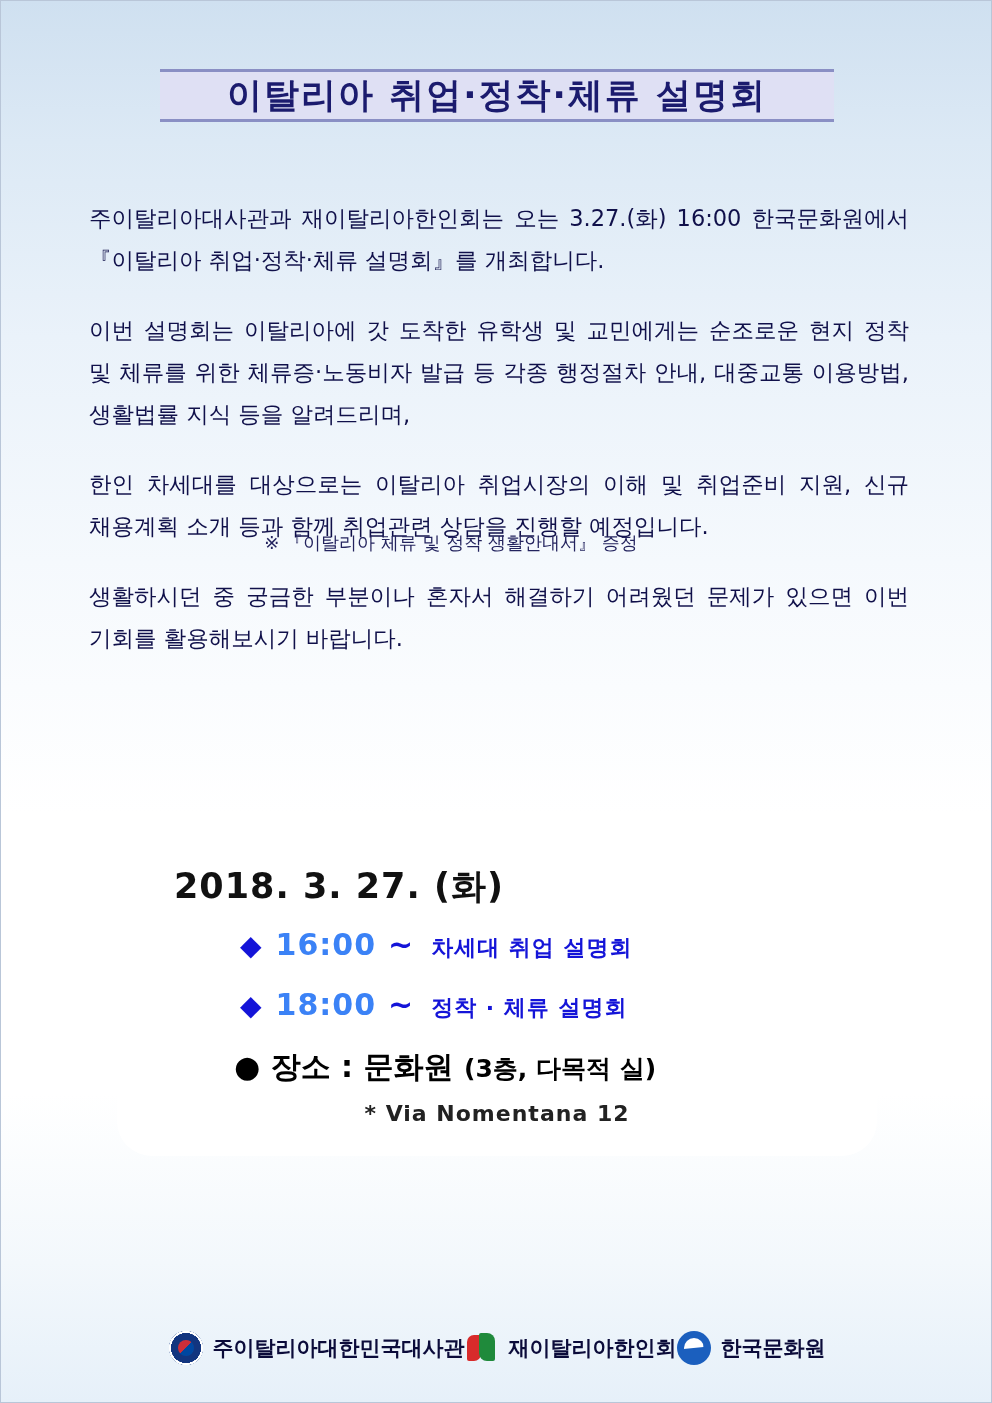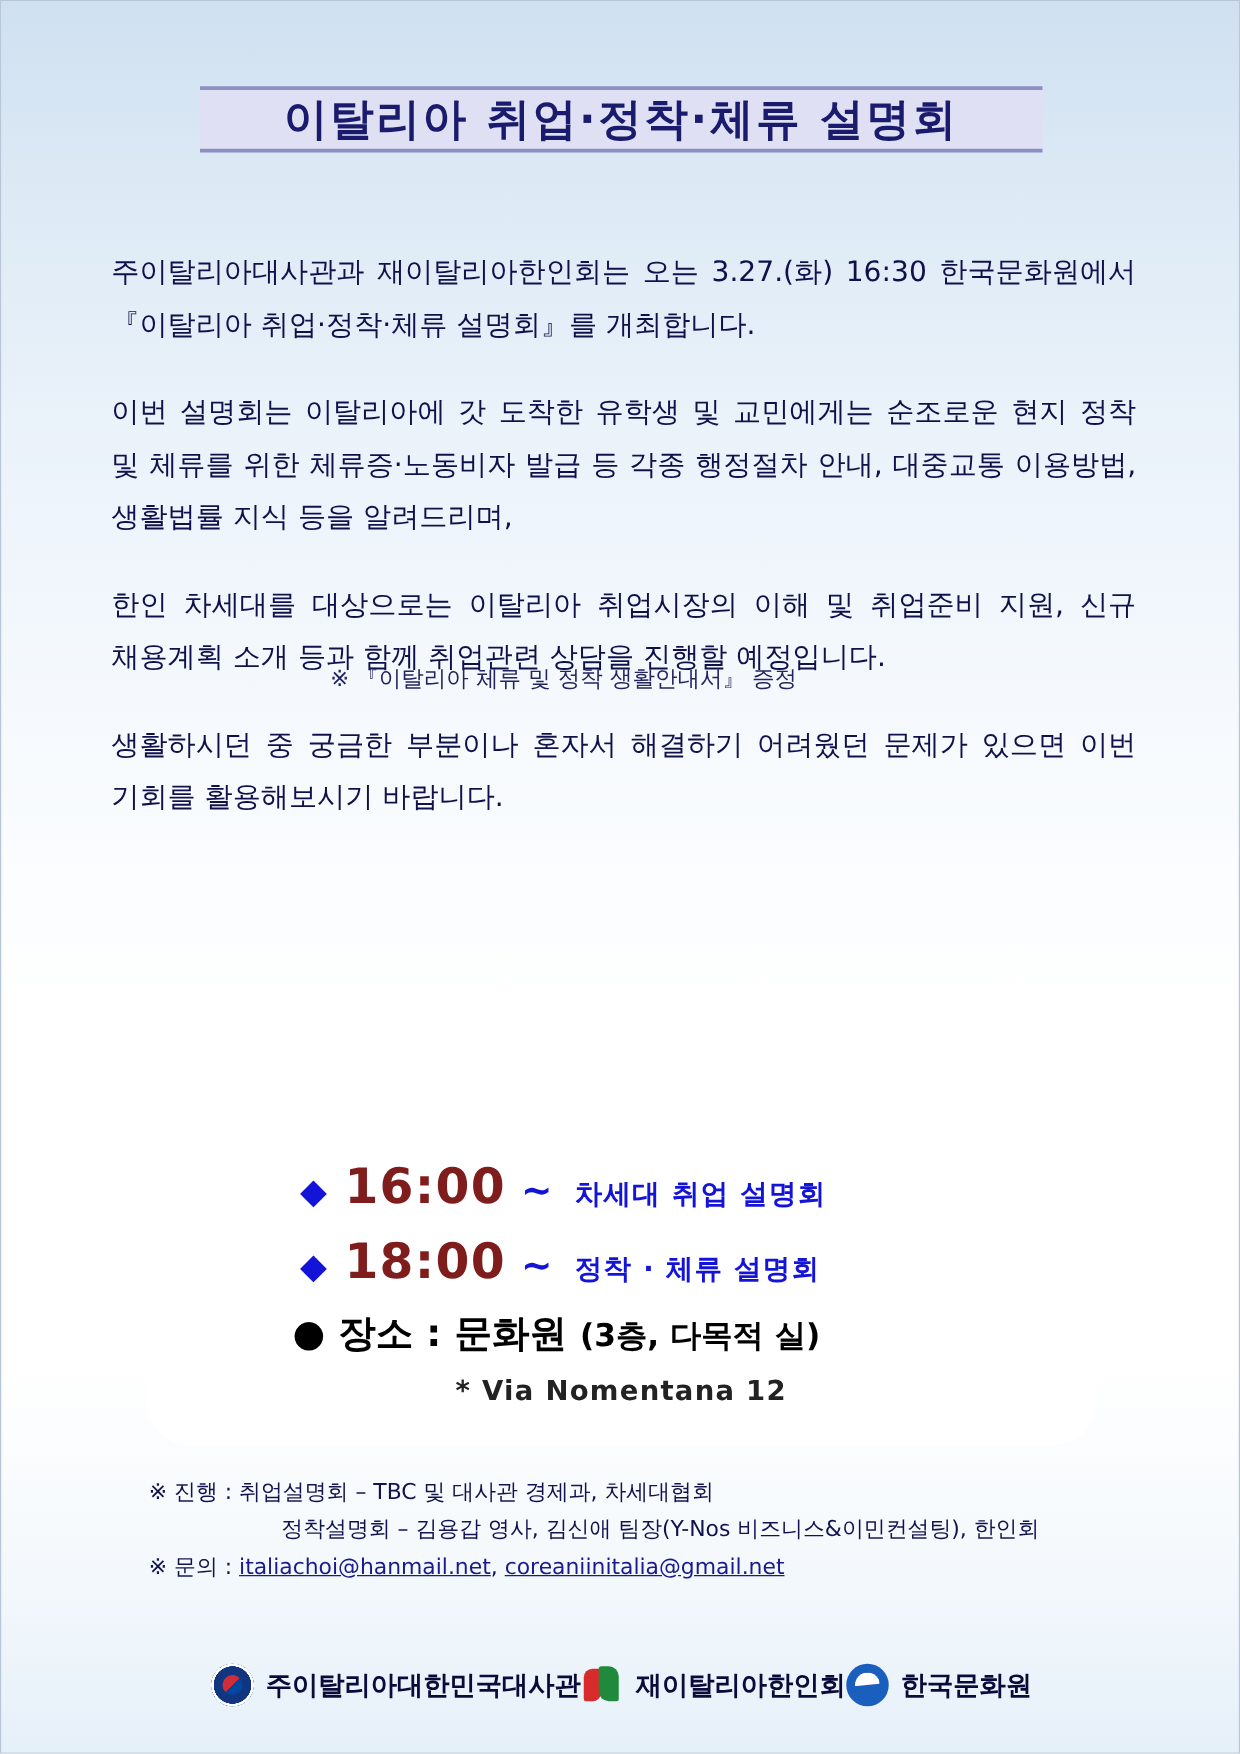--- a/index.html
+++ b/index.html
@@ -128,22 +128,22 @@
     white-space: nowrap;
   }
   .sched-row.r1 { left: 122px; top: 92px; }
   .sched-row.r2 { left: 122px; top: 152px; }
   .sched-row .marker {
     color: #1414d8;
     font-size: 28px;
     margin-right: 14px;
   }
   .sched-row .time {
-    color: #7f1d1d;
-    font-size: 39px;
+    color: #3b82f6;
+    font-size: 30px;
     letter-spacing: 1px;
     text-align: right;
   }
   .sched-row .tilde {
     color: #1414d8;
     font-size: 30px;
     margin: 0 18px 0 12px;
   }
   .sched-row .label {
     color: #1414d8;
@@ -282,29 +282,30 @@
       <span class="title-text">이탈리아 취업·정착·체류 설명회</span>
     </div>
     <div class="bar-group">
       <div class="bar"></div>
       <div class="bar thin"></div>
       <div class="bar"></div>
     </div>
   </div>
 
   <div class="body-text">
-    <p>주이탈리아대사관과 재이탈리아한인회는 오는 3.27.(화) 16:30 한국문화원에서 『이탈리아 취업·정착·체류 설명회』를 개최합니다.</p>
+    <p>주이탈리아대사관과 재이탈리아한인회는 오는 3.27.(화) 16:00 한국문화원에서 『이탈리아 취업·정착·체류 설명회』를 개최합니다.</p>
     <p>이번 설명회는 이탈리아에 갓 도착한 유학생 및 교민에게는 순조로운 현지 정착 및 체류를 위한 체류증·노동비자 발급 등 각종 행정절차 안내, 대중교통 이용방법, 생활법률 지식 등을 알려드리며,</p>
     <p>한인 차세대를 대상으로는 이탈리아 취업시장의 이해 및 취업준비 지원, 신규 채용계획 소개 등과 함께 취업관련 상담을 진행할 예정입니다.</p>
     <p>생활하시던 중 궁금한 부분이나 혼자서 해결하기 어려웠던 문제가 있으면 이번 기회를 활용해보시기 바랍니다.</p>
   </div>
 
   <div class="note-line">※ 『이탈리아 체류 및 정착 생활안내서』 증정</div>
 
   <div class="schedule-card">
+    <div class="sched-date">2018. 3. 27. (화)</div>
 
     <div class="sched-row r1">
       <span class="marker">◆</span>
       <span class="time">16:00</span>
       <span class="tilde">~</span>
       <span class="label">차세대 취업 설명회</span>
     </div>
 
     <div class="sched-row r2">
       <span class="marker">◆</span>
@@ -315,28 +316,20 @@
 
     <div class="sched-place">
       <span>●</span>
       <span>장소 : 문화원</span>
       <span class="sub">(3층, 다목적 실)</span>
     </div>
 
     <div class="sched-addr">* Via Nomentana 12</div>
   </div>
 
-  <div class="footnotes">
-    <div>※ 진행 : 취업설명회 – TBC 및 대사관 경제과, 차세대협회</div>
-    <div class="indent">정착설명회 – 김용갑 영사, 김신애 팀장(Y-Nos 비즈니스&amp;이민컨설팅), 한인회</div>
-    <div>
-      <span>※ 문의 : </span>
-      <a href="#">italiachoi@hanmail.net</a><span>, </span><a href="#">coreaniinitalia@gmail.net</a>
-    </div>
-  </div>
 
   <div class="logos">
     <div class="logo-item">
       <span class="mark embassy"></span>
       <span class="name">주이탈리아대한민국대사관</span>
     </div>
     <div class="logo-item">
       <span class="mark assoc"></span>
       <span class="name">재이탈리아한인회</span>
     </div>

